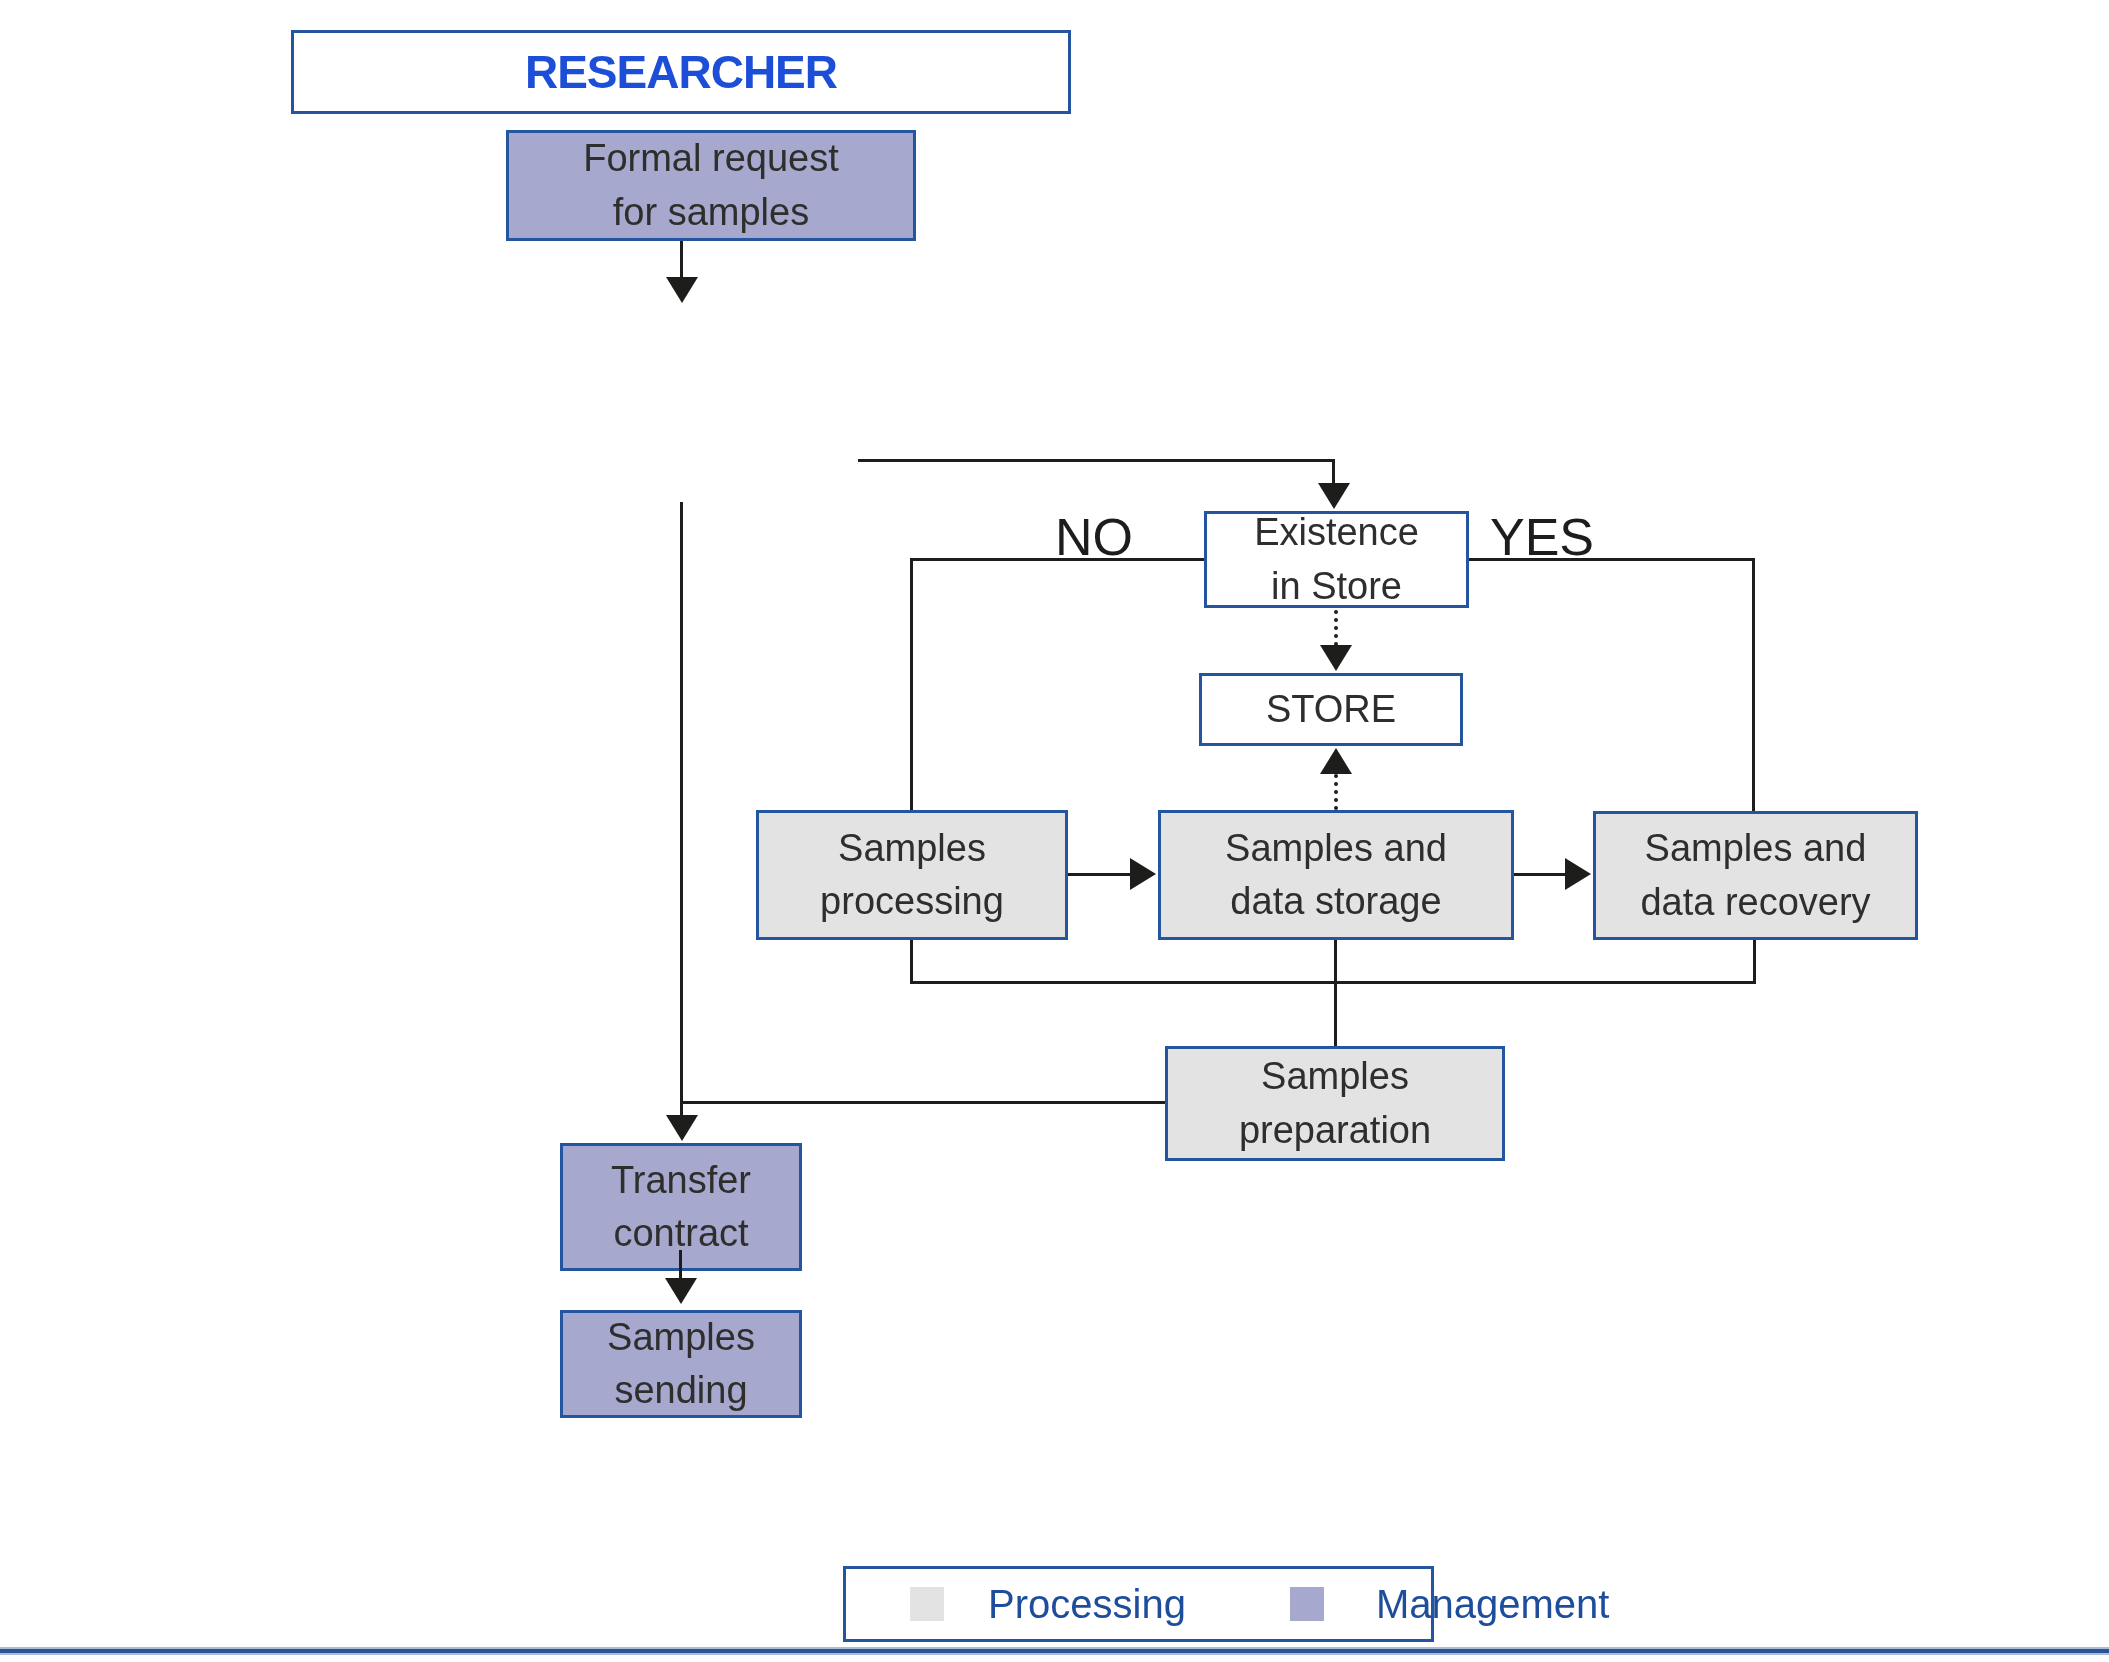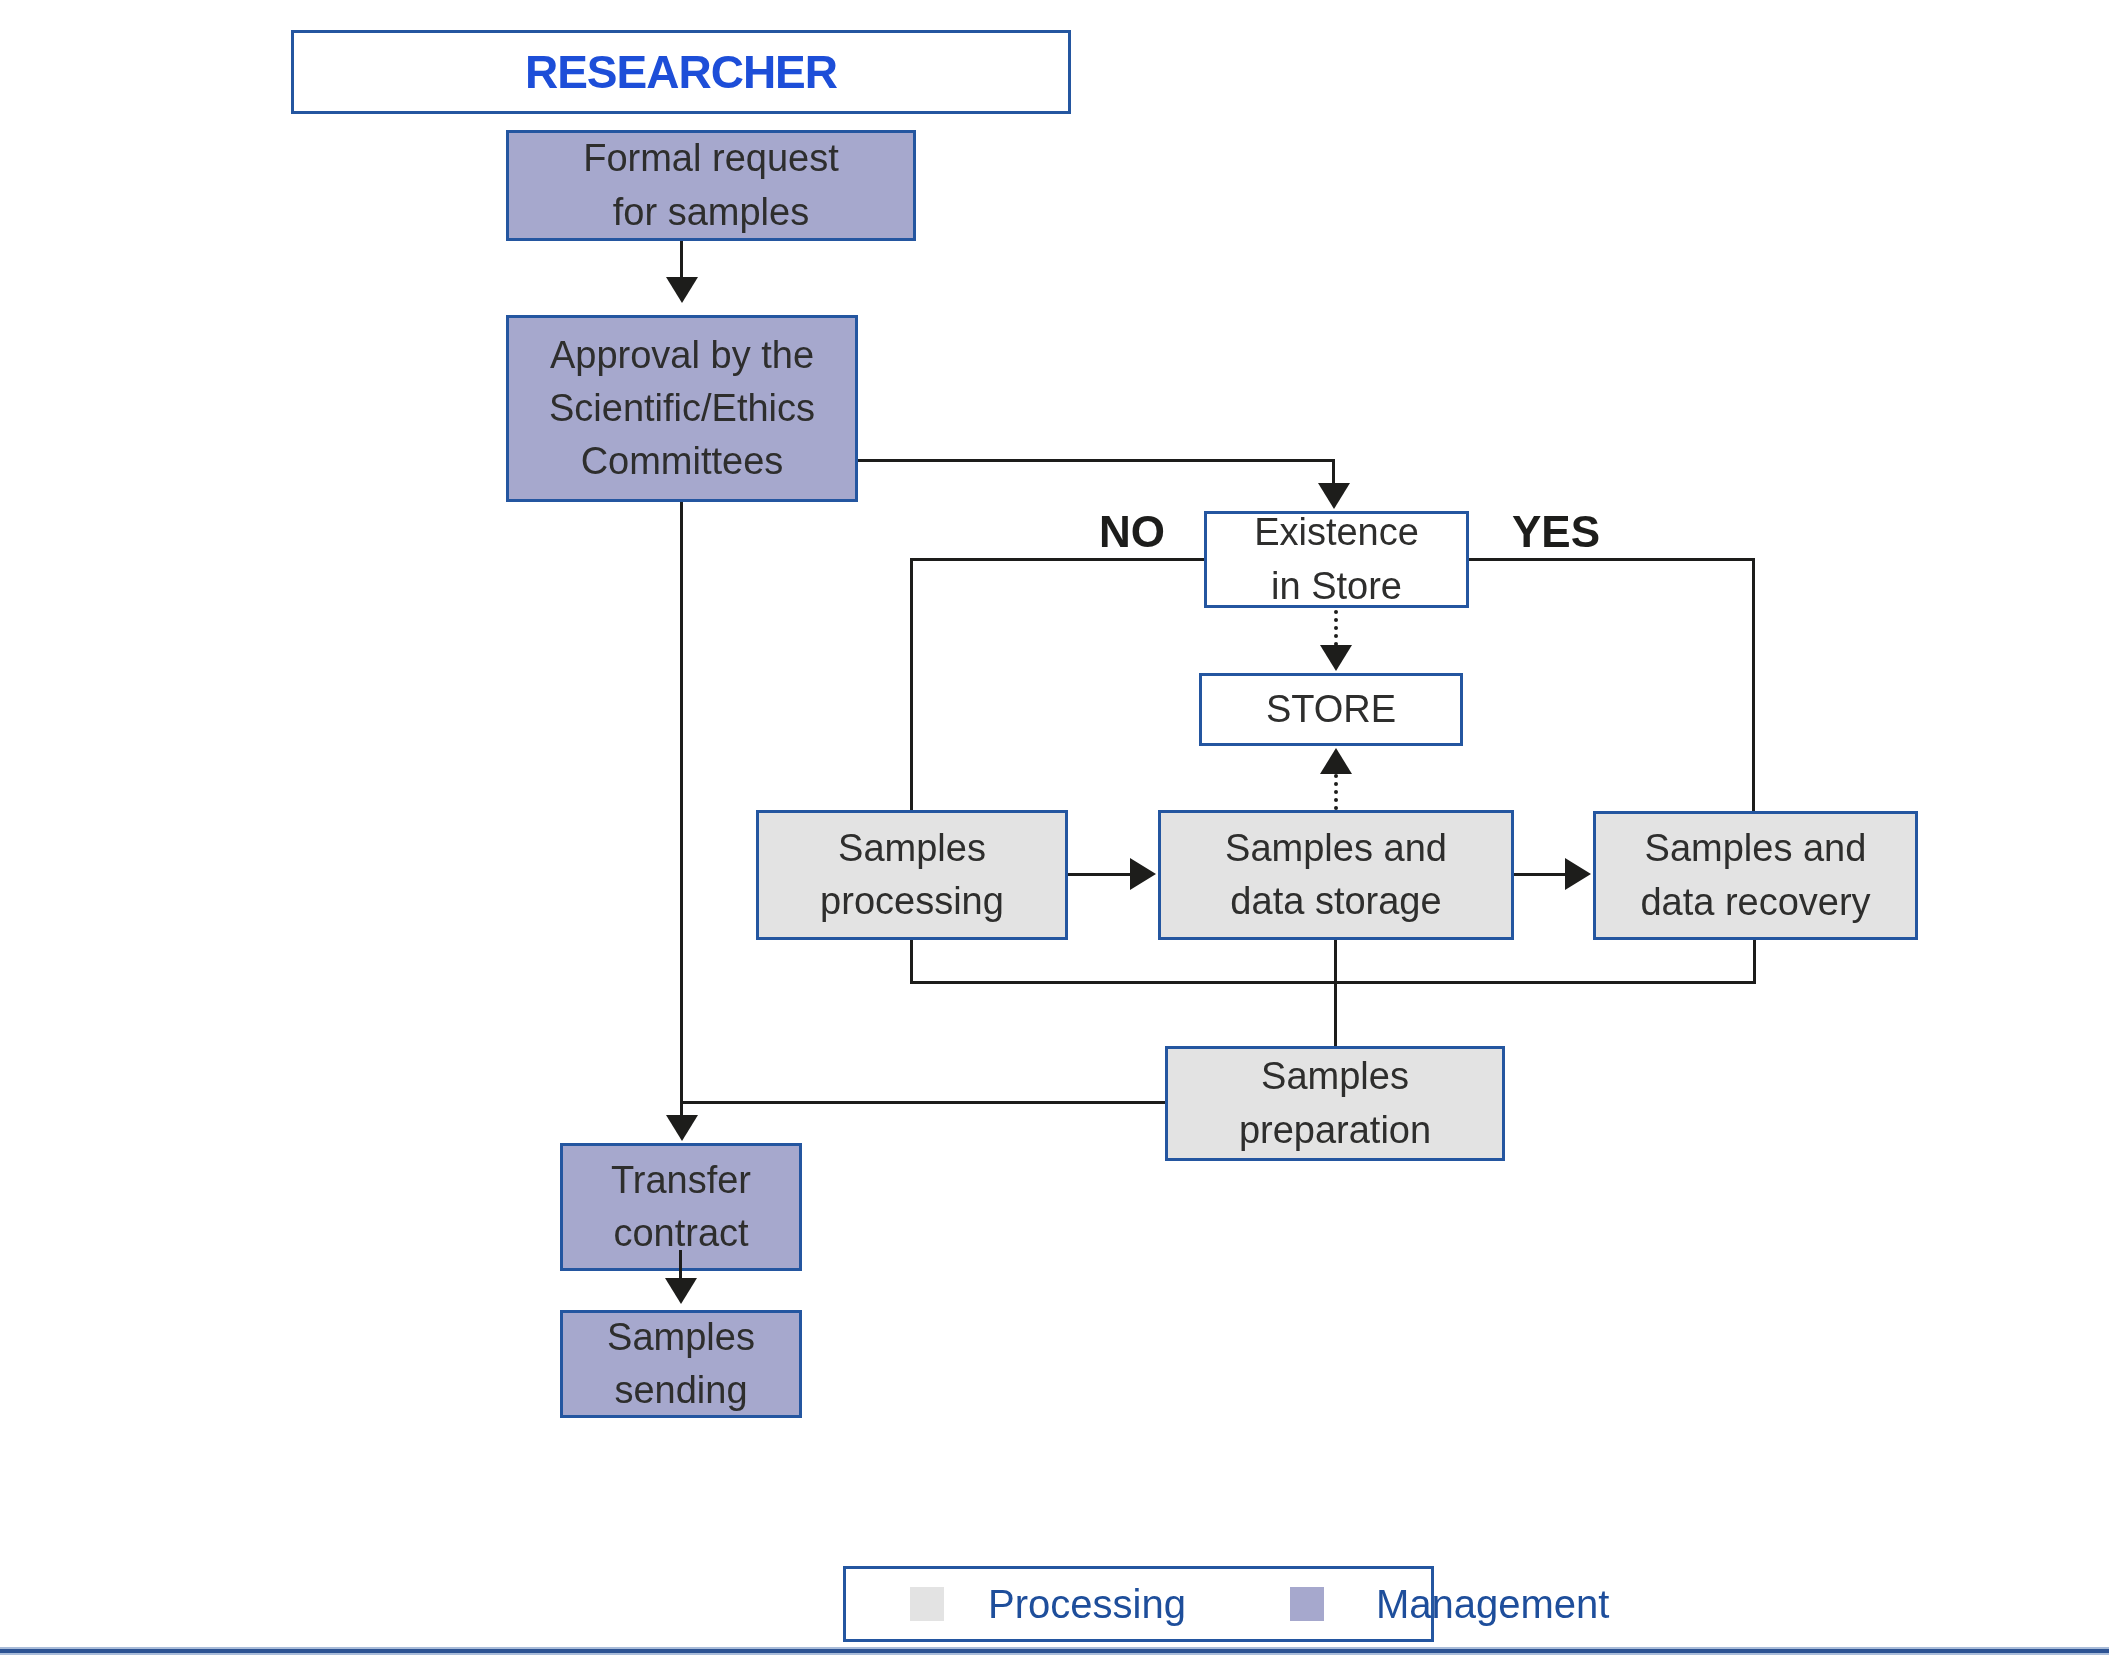--- a/index.html
+++ b/index.html
@@ -25,22 +25,22 @@
   .head-down{position:absolute;width:0;height:0;
     border-left:16px solid transparent;border-right:16px solid transparent;
     border-top:26px solid var(--line,#1d1d1b);}
   .head-up{position:absolute;width:0;height:0;
     border-left:16px solid transparent;border-right:16px solid transparent;
     border-bottom:26px solid var(--line,#1d1d1b);}
   .head-right{position:absolute;width:0;height:0;
     border-top:16px solid transparent;border-bottom:16px solid transparent;
     border-left:26px solid var(--line,#1d1d1b);}
   .edge-label{
-    position:absolute;font-weight:bold;font-size:44px;color:#1d1d1b;
-    text-align:right;width:110px;
+    position:absolute;font-weight:normal;font-size:52px;color:#1d1d1b;
+    text-align:left;width:110px;
   }
   .legend{
     position:absolute;left:843px;top:1566px;width:591px;height:76px;
     box-sizing:border-box;border:3px solid var(--box-border,#2456a0);
     background:#fff;display:flex;align-items:center;
   }
   .swatch{width:34px;height:34px;flex:0 0 auto;}
   .legend-label{font-size:40px;color:var(--legend-text,#1e4e9b);}
   .rule{position:absolute;left:0;width:2109px;}
 </style>
@@ -50,23 +50,20 @@
 <div id="canvas">
 
   <div class="box white title" style="left:291px;top:30px;width:780px;height:84px;">RESEARCHER</div>
 
   <div class="box purple" style="left:506px;top:130px;width:410px;height:111px;">Formal request
 for samples</div>
 
   <div class="vline" style="left:680px;top:241px;height:38px;"></div>
   <div class="head-down" style="left:666px;top:277px;"></div>
 
-  <div class="box purple" style="left:506px;top:315px;width:352px;height:187px;">Approval by the
-Scientific/Ethics
-Committees</div>
 
   <div class="hline" style="left:858px;top:459px;width:476px;"></div>
   <div class="vline" style="left:1332px;top:459px;height:28px;"></div>
   <div class="head-down" style="left:1318px;top:483px;"></div>
 
   <div class="edge-label" style="left:1055px;top:507px;">NO</div>
   <div class="edge-label" style="left:1490px;top:507px;">YES</div>
 
   <div class="box white" style="left:1204px;top:511px;width:265px;height:97px;">Existence
 in Store</div>

